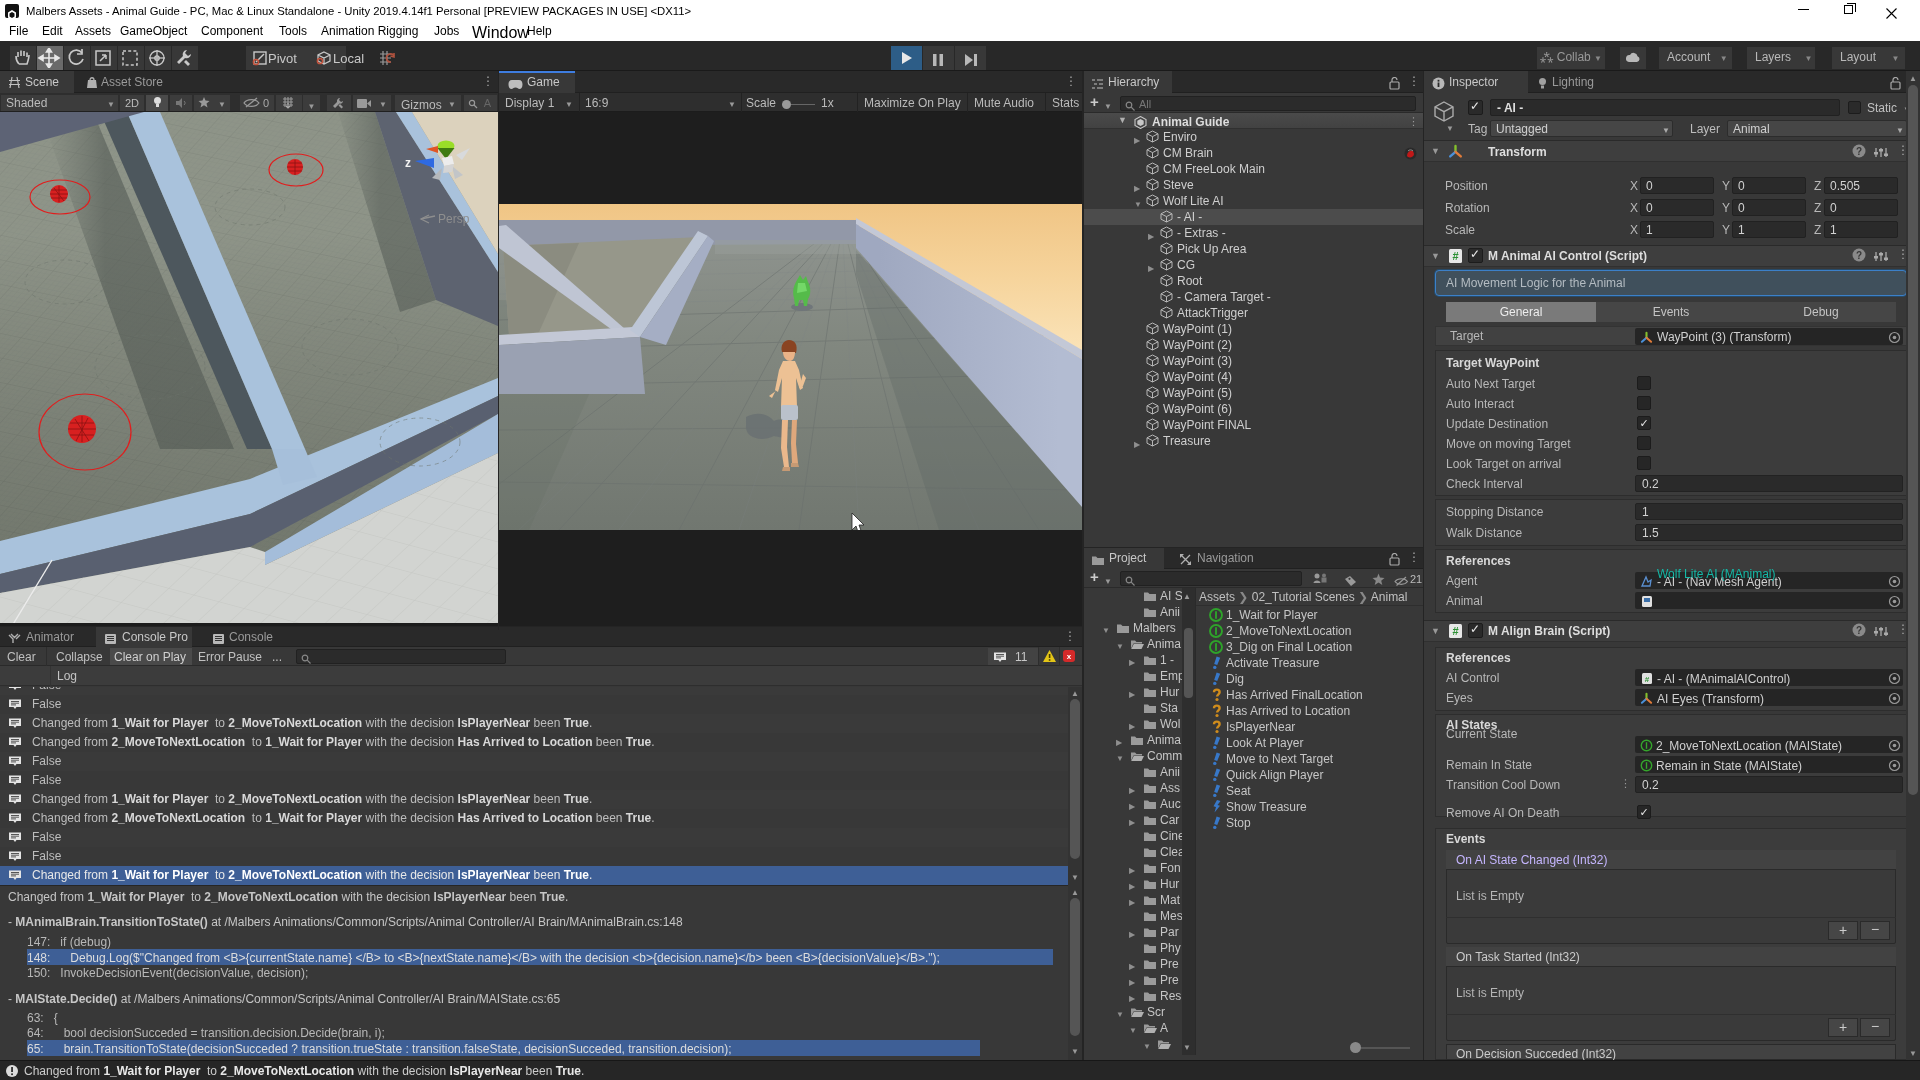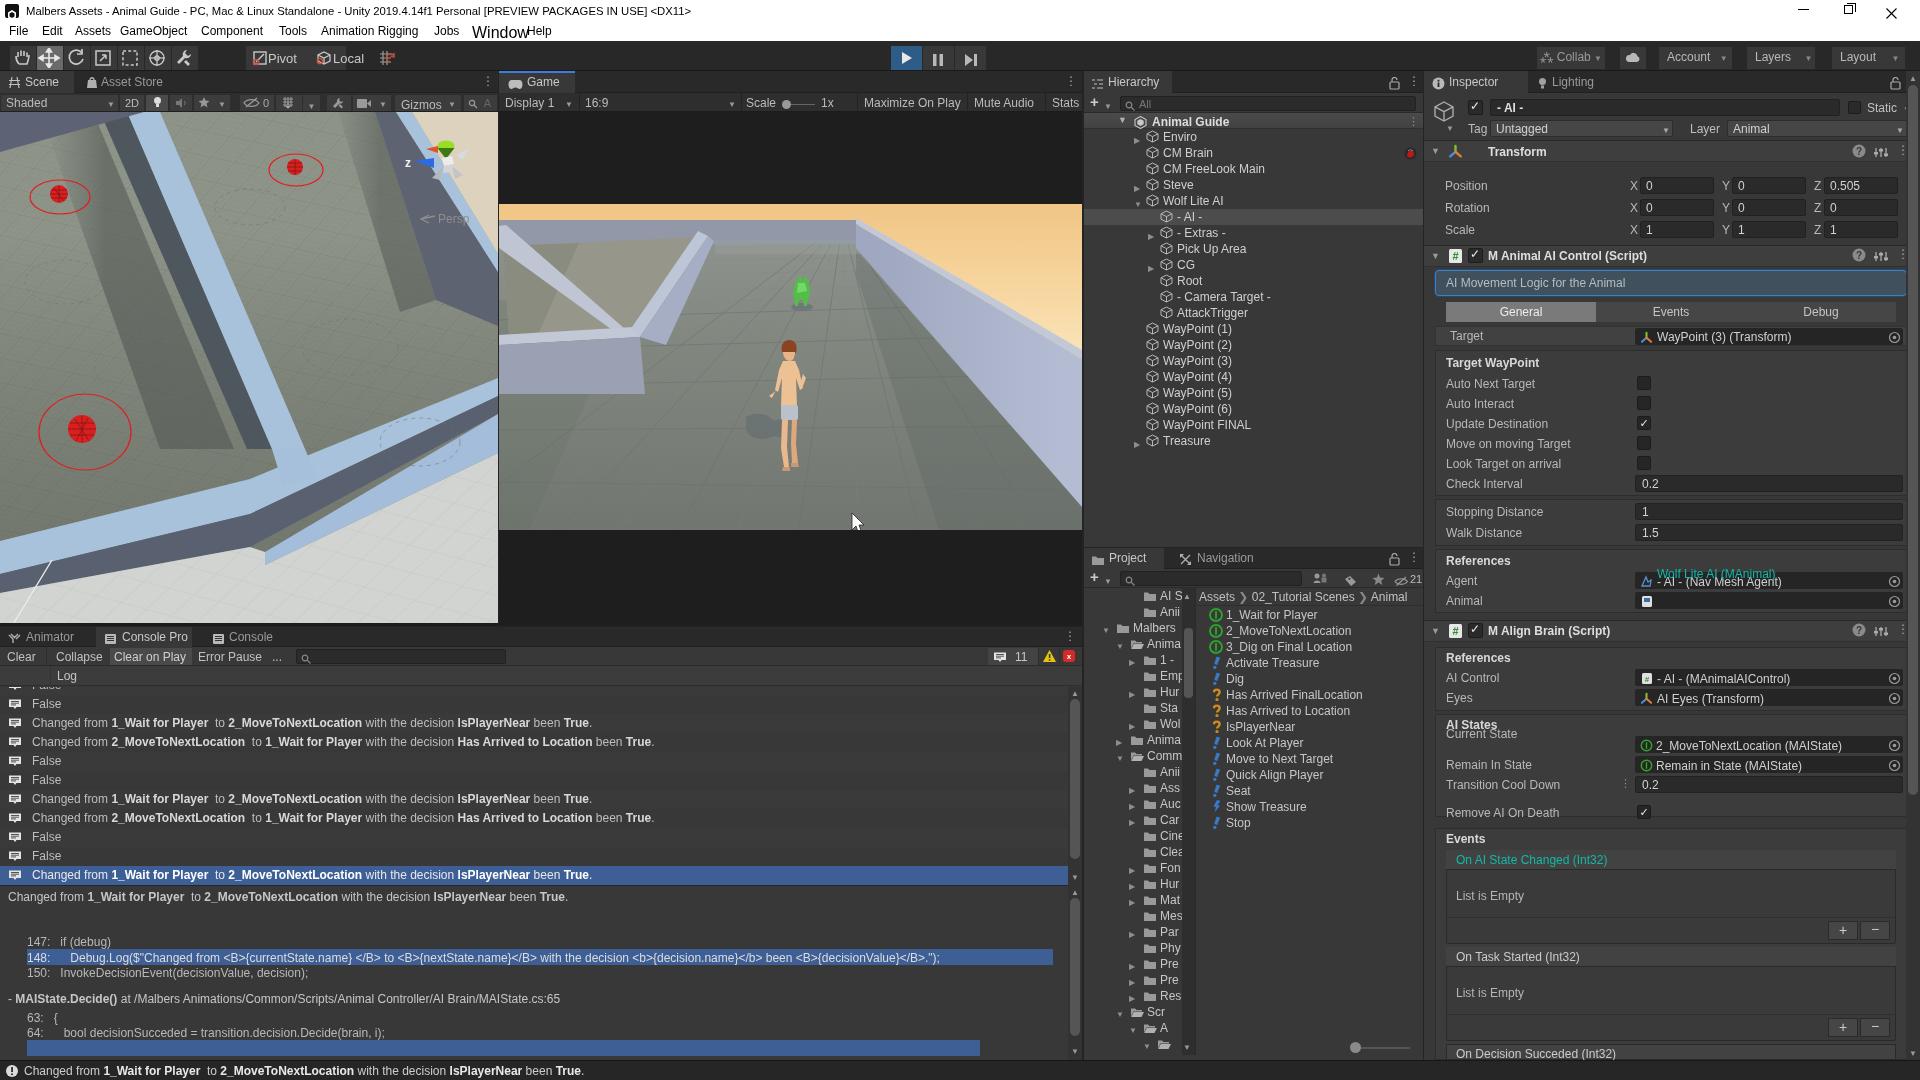--- a/index.html
+++ b/index.html
@@ -537,28 +537,30 @@
     </div>
   </div>
 
   <div class="abs" style="left:1068px;top:60px;width:14px;height:198px;background:#333;"></div>
   <div class="abs" style="left:1071px;top:62px;font-size:8px;color:#999;">▲</div>
   <div class="abs" style="left:1070px;top:72px;width:10px;height:160px;background:#555;border-radius:5px;"></div>
   <div class="abs" style="left:1071px;top:246px;font-size:8px;color:#999;">▼</div>
 
   <div class="abs" style="left:0;top:258px;width:1082px;height:175px;background:#383838;border-top:1px solid #262626;"></div>
   <div class="abs txt" style="left:8px;top:263px;color:#c6c6c6;">Changed from <b>1_Wait for Player</b>&nbsp; to <b>2_MoveToNextLocation</b> with the decision <b>IsPlayerNear</b> been <b>True</b>.</div>
+  <div class="abs txt" style="left:8px;top:288px;color:#c6c6c6;">- <b>MAnimalBrain.TransitionToState()</b> at /Malbers Animations/Common/Scripts/Animal Controller/AI Brain/MAnimalBrain.cs:148</div>
   <div class="abs txt" style="left:27px;top:308px;color:#b8b8b8;">147:&nbsp;&nbsp; if (debug)</div>
   <div class="abs" style="left:27px;top:322px;width:1026px;height:16px;background:#3e5f96;"></div>
   <div class="abs txt" style="left:27px;top:324px;color:#dcdcdc;">148:&nbsp;&nbsp;&nbsp;&nbsp;&nbsp; Debug.Log($"Changed from &lt;B&gt;{currentState.name} &lt;/B&gt; to &lt;B&gt;{nextState.name}&lt;/B&gt; with the decision &lt;b&gt;{decision.name}&lt;/b&gt; been &lt;B&gt;{decisionValue}&lt;/B&gt;.");</div>
   <div class="abs txt" style="left:27px;top:339px;color:#b8b8b8;">150:&nbsp;&nbsp; InvokeDecisionEvent(decisionValue, decision);</div>
   <div class="abs txt" style="left:8px;top:365px;color:#c6c6c6;">- <b>MAIState.Decide()</b> at /Malbers Animations/Common/Scripts/Animal Controller/AI Brain/MAIState.cs:65</div>
   <div class="abs txt" style="left:27px;top:384px;color:#b8b8b8;">63:&nbsp;&nbsp; {</div>
   <div class="abs txt" style="left:27px;top:399px;color:#b8b8b8;">64:&nbsp;&nbsp;&nbsp;&nbsp;&nbsp; bool decisionSucceded = transition.decision.Decide(brain, i);</div>
   <div class="abs" style="left:27px;top:413px;width:953px;height:16px;background:#3e5f96;"></div>
+  <div class="abs txt" style="left:27px;top:415px;color:#dcdcdc;">65:&nbsp;&nbsp;&nbsp;&nbsp;&nbsp; brain.TransitionToState(decisionSucceded ? transition.trueState : transition.falseState, decisionSucceded, transition.decision);</div>
 
   <div class="abs" style="left:1068px;top:258px;width:14px;height:175px;background:#333;"></div>
   <div class="abs" style="left:1071px;top:261px;font-size:8px;color:#999;">▲</div>
   <div class="abs" style="left:1070px;top:271px;width:10px;height:138px;background:#555;border-radius:5px;"></div>
   <div class="abs" style="left:1071px;top:420px;font-size:8px;color:#999;">▼</div>
 </div>
 
 <div id="hierPanel" class="abs" style="left:1084px;top:71px;width:339px;height:476px;background:#383838;">
   <div class="abs" style="left:0;top:0;width:339px;height:22px;background:#292929;border-bottom:1px solid #202020;"></div>
   <div class="abs" style="left:0;top:0;width:88px;height:22px;background:#383838;"></div>
@@ -1342,21 +1344,21 @@
   <div class="abs" style="left:196px;top:706px;color:#999;font-size:11px;">⋮</div>
   <div class="abs" style="left:211px;top:705px;width:268px;height:17px;background:#2a2a2a;border:1px solid #222;border-radius:2px;color:#d2d2d2;font-size:12px;line-height:16px;padding-left:6px;">0.2</div>
   <div class="abs txt" style="left:22px;top:735px;">Remove AI On Death</div>
   <div class="abs" style="left:213px;top:734px;width:14px;height:14px;background:#262626;border:1px solid #1c1c1c;border-radius:2px;color:#e8e8e8;font-size:11px;text-align:center;line-height:13px;">✓</div>
 
   <div class="abs" style="left:11px;top:757px;width:472px;height:232px;border:1px solid #2d2d2d;background:#3c3c3c;"></div>
   <div class="abs txt b" style="left:22px;top:761px;color:#d8d8d8;">Events</div>
 
   <div class="abs" style="left:22px;top:779px;width:450px;height:94px;background:#3a3a3a;border:1px solid #2a2a2a;border-radius:2px;"></div>
   <div class="abs" style="left:22px;top:779px;width:450px;height:20px;background:#424242;border-bottom:1px solid #2a2a2a;"></div>
-  <div class="abs txt" style="left:32px;top:782px;color:#14b8a6;">On AI State Changed (Int32)</div>
+  <div class="abs txt" style="left:32px;top:782px;color:#c4b5fd;">On AI State Changed (Int32)</div>
   <div class="abs txt" style="left:32px;top:818px;color:#b5b5b5;">List is Empty</div>
   <div class="abs" style="left:22px;top:846px;width:450px;height:27px;border-top:1px solid #2f2f2f;"></div>
   <div class="abs" style="left:404px;top:850px;width:30px;height:19px;background:#464646;border:1px solid #2a2a2a;color:#ccc;text-align:center;line-height:17px;font-size:14px;">+</div>
   <div class="abs" style="left:436px;top:850px;width:30px;height:19px;background:#464646;border:1px solid #2a2a2a;color:#ccc;text-align:center;line-height:15px;font-size:14px;">−</div>
 
   <div class="abs" style="left:22px;top:876px;width:450px;height:94px;background:#3a3a3a;border:1px solid #2a2a2a;border-radius:2px;"></div>
   <div class="abs" style="left:22px;top:876px;width:450px;height:20px;background:#424242;border-bottom:1px solid #2a2a2a;"></div>
   <div class="abs txt" style="left:32px;top:879px;color:#cacaca;">On Task Started (Int32)</div>
   <div class="abs txt" style="left:32px;top:915px;color:#b5b5b5;">List is Empty</div>
   <div class="abs" style="left:22px;top:943px;width:450px;height:27px;border-top:1px solid #2f2f2f;"></div>

